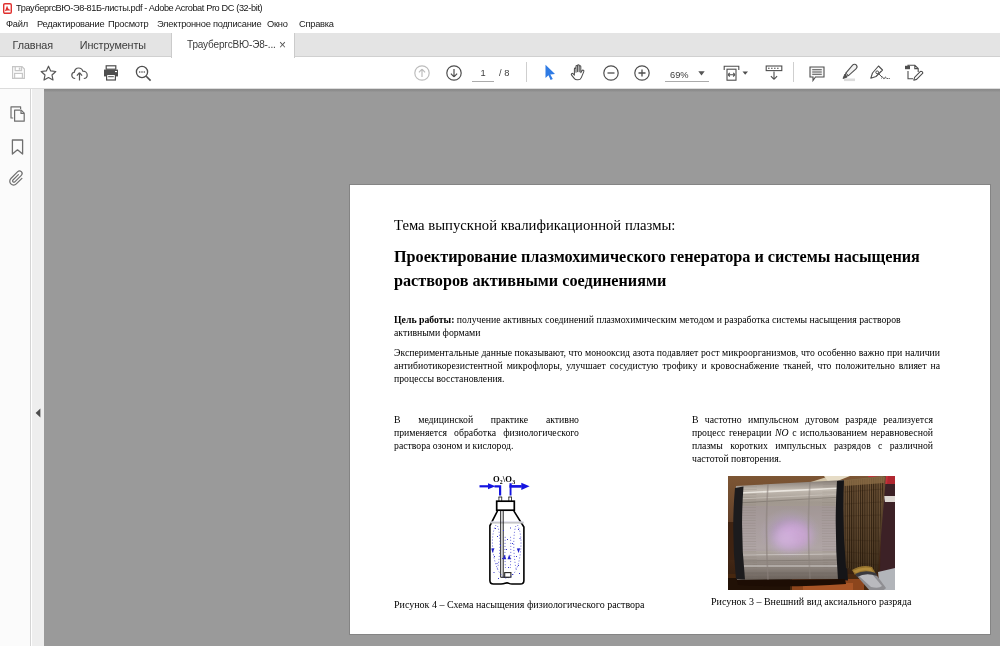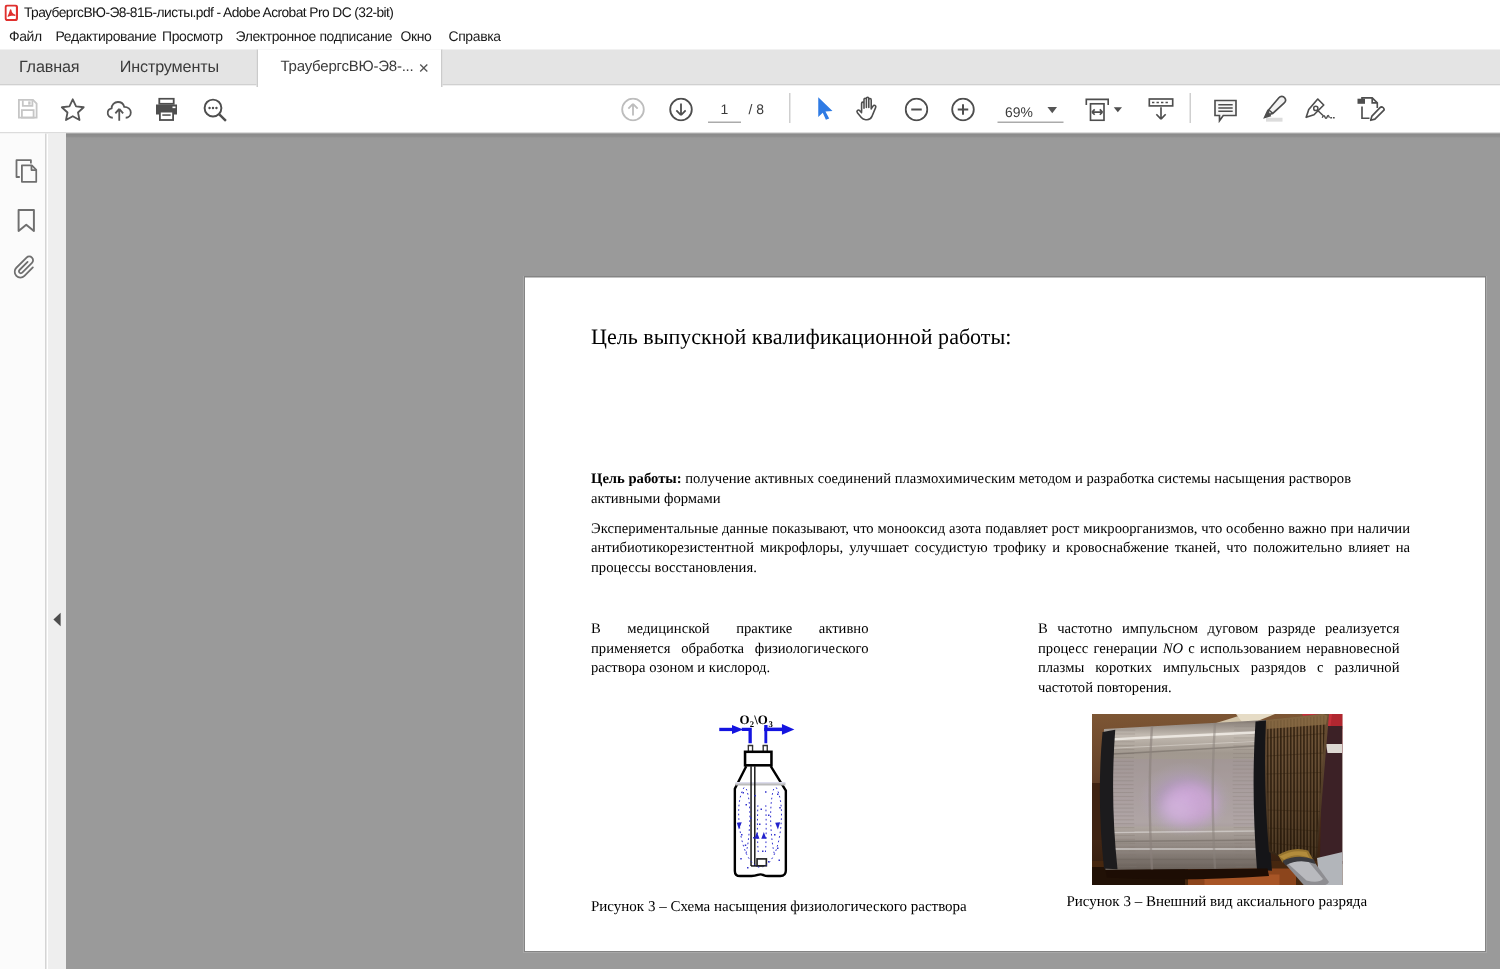--- a/index.html
+++ b/index.html
@@ -201,21 +201,22 @@
     </svg>
   </div>
   <div id="splitter">
     <svg style="position:absolute;left:3px;top:319px" width="6" height="10" viewBox="0 0 6 10">
       <path d="M5.4 0.5 V9.5 L0.6 5 Z" fill="#4d4d4d"></path>
     </svg>
   </div>
   <div id="canvas">
     <div class="topshadow"></div>
     <div id="page">
-      <div class="doc" id="t-tema">Цель выпускной квалификационной работы:</div>
+      <div class="doc" id="t-tema">Тема выпускной квалификационной плазмы:</div>
+      <div class="doc" id="t-head">Проектирование плазмохимического генератора и системы насыщения растворов активными соединениями</div>
       <div class="doc" id="t-goal"><b>Цель работы:</b> получение активных соединений плазмохимическим методом и разработка системы насыщения растворов активными формами</div>
       <div class="doc" id="t-par">Экспериментальные данные показывают, что монооксид азота подавляет рост микроорганизмов, что особенно важно при наличии антибиотикорезистентной микрофлоры, улучшает сосудистую трофику и кровоснабжение тканей, что положительно влияет на процессы восстановления.</div>
       <div class="doc" id="t-col2">В частотно импульсном дуговом разряде реализуется процесс генерации <i>NO</i> с использованием неравновесной плазмы коротких импульсных разрядов с различной частотой повторения.</div>
       <div class="doc" id="t-col1">В медицинской практике активно применяется обработка физиологического раствора озоном и кислород.</div>
 
       <svg id="bottle" style="position:absolute;left:126px;top:287px" width="60" height="116" viewBox="476 472 60 116">
         <g font-family="Liberation Serif, serif" font-weight="bold" fill="#000">
           <text x="493" y="482.4" font-size="8.6">O</text>
           <text x="499.8" y="484.4" font-size="5.8">2</text>
           <text x="502.8" y="482.4" font-size="8.6">\O</text>
@@ -389,17 +390,17 @@
         <path d="M116 4 L154 0 L157 1 L156 7 L116.5 10 Z" fill="#8a6c45" opacity="0.8"></path>
 
         <path d="M124 94 Q134 88 144 91 L148 98 Q137 94 127 99 Z" fill="#96742f"></path>
         <path d="M125 95 Q134 90 143 92 L145 96 Q136 92 128 97 Z" fill="#b28c3c"></path>
         <path d="M128 99 Q137 94 147 97 L158 112 Q156 116 142 115 Z" fill="#8e8e92"></path>
         <path d="M131 100 Q138 96 144 98 L154 110 Q151 113 143 111 Z" fill="#b9babe"></path>
         <path d="M127 98 Q137 93 148 97 L149 100 Q138 96 129 101 Z" fill="#3a3a3e"></path>
 
         <path d="M9 104 L117 103 L118 108 Q60 112 10 109 Z" fill="#1d0d04"></path>
       </svg>
-      <div class="doc" id="t-cap1">Рисунок 3 – Схема насыщения физиологического раствора</div>
+      <div class="doc" id="t-cap1">Рисунок 4 – Схема насыщения физиологического раствора</div>
       <div class="doc" id="t-cap2">Рисунок 3 – Внешний вид аксиального разряда</div>
     </div>
   </div>
 </div>
 
 </body></html>

